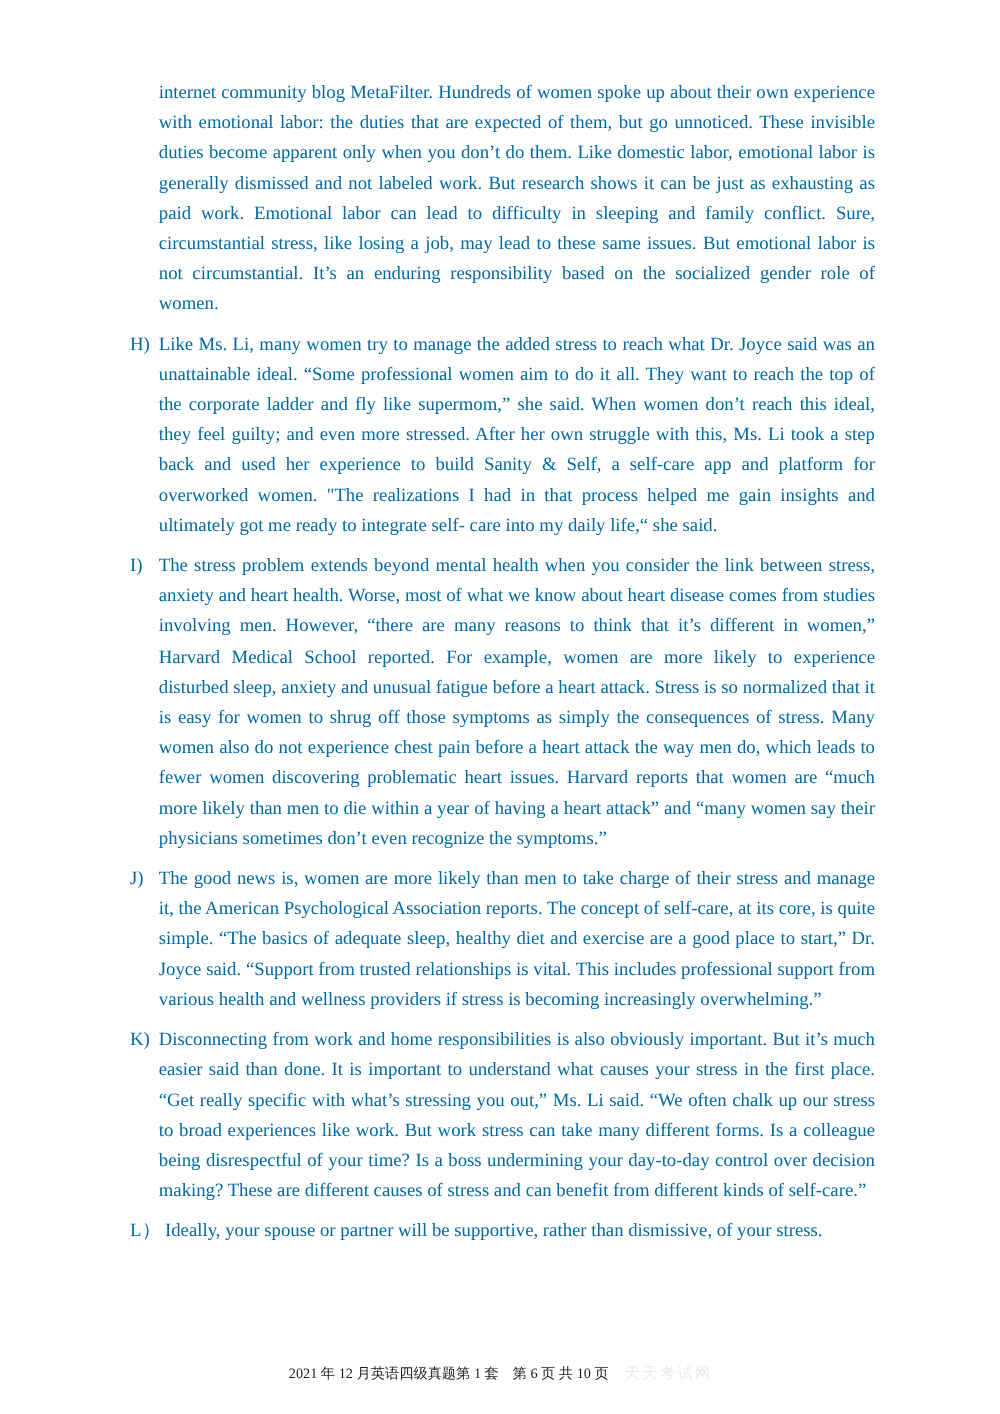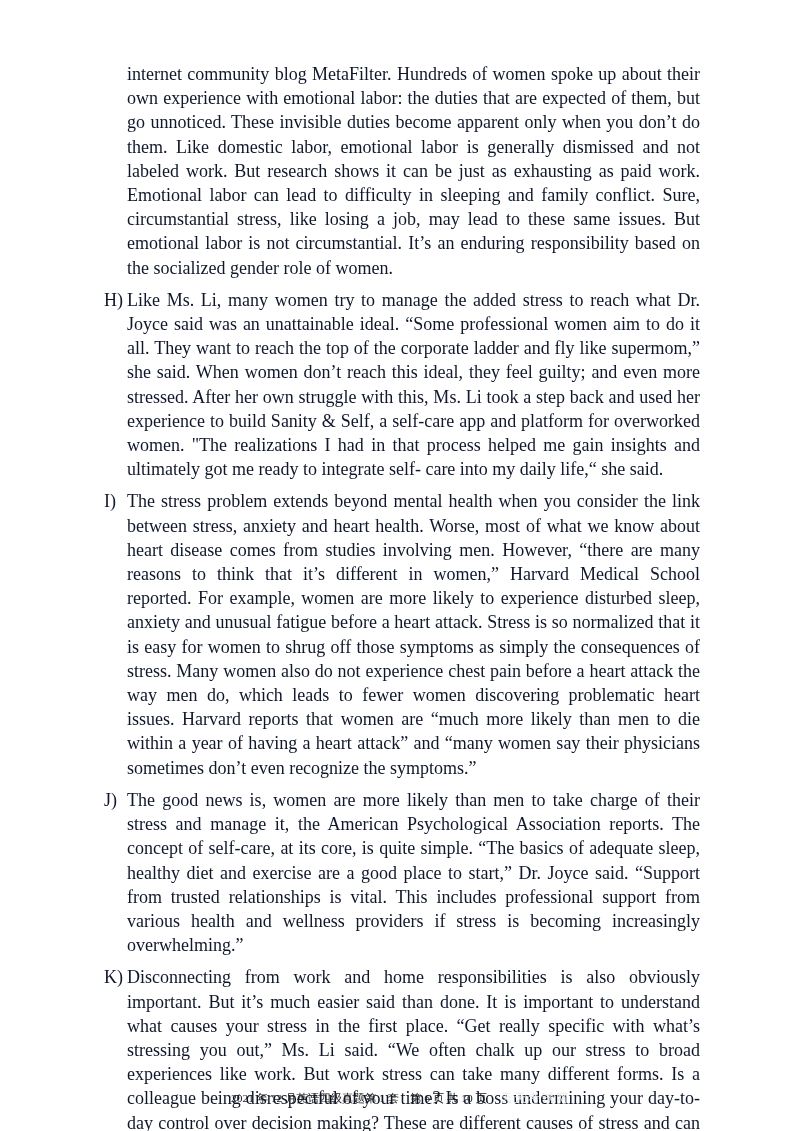--- a/index.html
+++ b/index.html
@@ -18,26 +18,26 @@
     box-sizing: border-box;
   }
   .content {
     position: absolute;
     left: 104px;
     top: 62px;
     width: 596px;
   }
   
   .para {
-    font-size: 18px;
+    font-size: 15px;
     line-height: 24.2px;
     text-align: justify;
     text-justify: inter-word;
     margin: 0 0 5px 0;
-    color: #0f172a;
+    color: #0369a1;
     -webkit-font-smoothing: antialiased;
   }
   
   .para.plain {
     padding-left: 23px;
     margin-bottom: 8px;
   }
   
   .para.labelled {
     padding-left: 23px;

